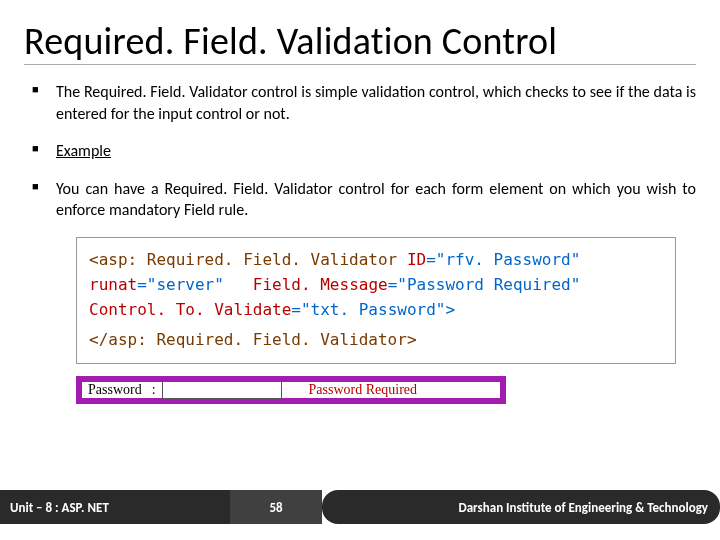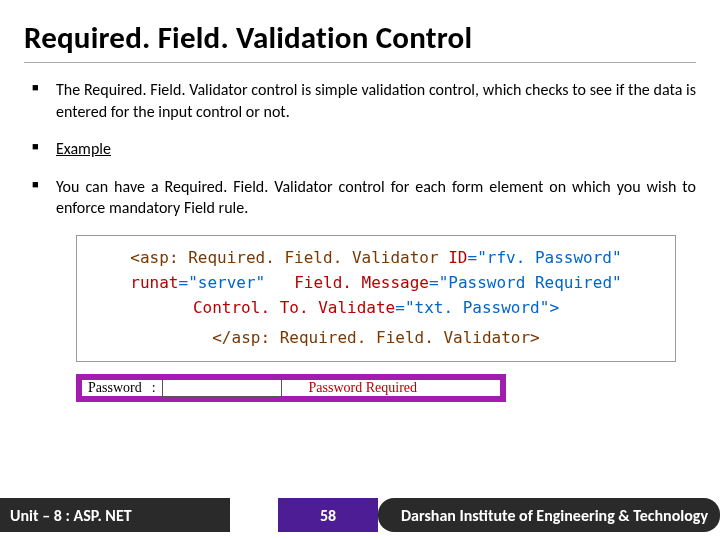--- a/index.html
+++ b/index.html
@@ -1,36 +1,36 @@
 <!DOCTYPE html>
 <html><head>
 <meta charset="utf-8">
 <style>
   * { box-sizing: border-box; margin: 0; padding: 0; }
   html, body { width: 720px; height: 540px; font-family: Calibri, Arial, sans-serif; background: #fff; color: #000; }
   .slide { width: 720px; height: 540px; position: relative; padding: 18px 24px 0 24px; }
-  .title { font-size: 31px; font-weight: 700; margin-bottom: 6px; letter-spacing: 0.2px; }
+  .title { font-size: 38px; font-weight: 400; letter-spacing: 0.2px; }
   .hr { border: none; border-top: 1px solid #aaa; margin-bottom: 16px; }
   ul { list-style: none; padding-left: 32px; }
   li { position: relative; font-size: 16px; line-height: 1.35; margin-bottom: 16px; text-align: justify; }
   li::before { content: "■"; color: #000; position: absolute; left: -24px; top: 2px; font-size: 11px; }
   .example-label { text-decoration: underline; }
-  .code-box { border: 1px solid #999; margin: 8px 0 12px 52px; padding: 10px 12px; font-family: Consolas, monospace; font-size: 16px; line-height: 1.55; width: 600px; text-align: center; }
+  .code-box { border: 1px solid #999; margin: 8px 0 12px 52px; padding: 10px 12px; font-family: Consolas, monospace; font-size: 16px; line-height: 1.55; width: 600px; }
   .code-box .tag { color: #7a3900; }
   .code-box .attr { color: #b80000; }
   .code-box .val { color: #0066cc; }
   .code-box .line2 { margin-top: 6px; }
   .demo-box { border: 6px solid #a21caf; margin: 0 0 0 52px; padding: 3px 6px; width: 430px; height: 28px; display: flex; align-items: center; font-family: "Times New Roman", serif; font-size: 14px; }
   .demo-label { margin-right: 10px; }
   .demo-colon { margin-right: 6px; }
   .demo-input { width: 120px; height: 18px; border: 1px solid #555; margin-right: 10px; background: #fff; }
   .demo-error { color: #b80000; font-family: "Times New Roman", serif; margin-left: 17px; }
-  .footer { position: absolute; bottom: 8px; left: 0; right: 0; height: 34px; display: flex; align-items: center; font-size: 16px; font-weight: 700; text-align: center; }
+  .footer { position: absolute; bottom: 16px; left: 0; right: 0; height: 34px; display: flex; align-items: center; font-size: 13px; font-weight: 700; text-align: center; }
   .footer .unit { padding-left: 10px; width: 230px; background: #2a2a2a; color: #fff; height: 100%; display: flex; align-items: center; }
-  .footer .pg { width: 100px; background: #4c1d95; color: #fff; height: 100%; display: flex; align-items: center; justify-content: center; margin-left: 48px; }
+  .footer .pg { width: 92px; background: #404040; color: #fff; height: 100%; display: flex; align-items: center; justify-content: center; }
   .footer .inst { flex: 1; background: #2a2a2a; color: #fff; height: 100%; display: flex; align-items: center; justify-content: flex-end; padding-right: 12px; border-radius: 16px; }
 </style>
 </head>
 <body>
 
 <div class="slide">
   <h1 class="title">Required. Field. Validation Control</h1>
   <hr class="hr">
 
   <ul>

